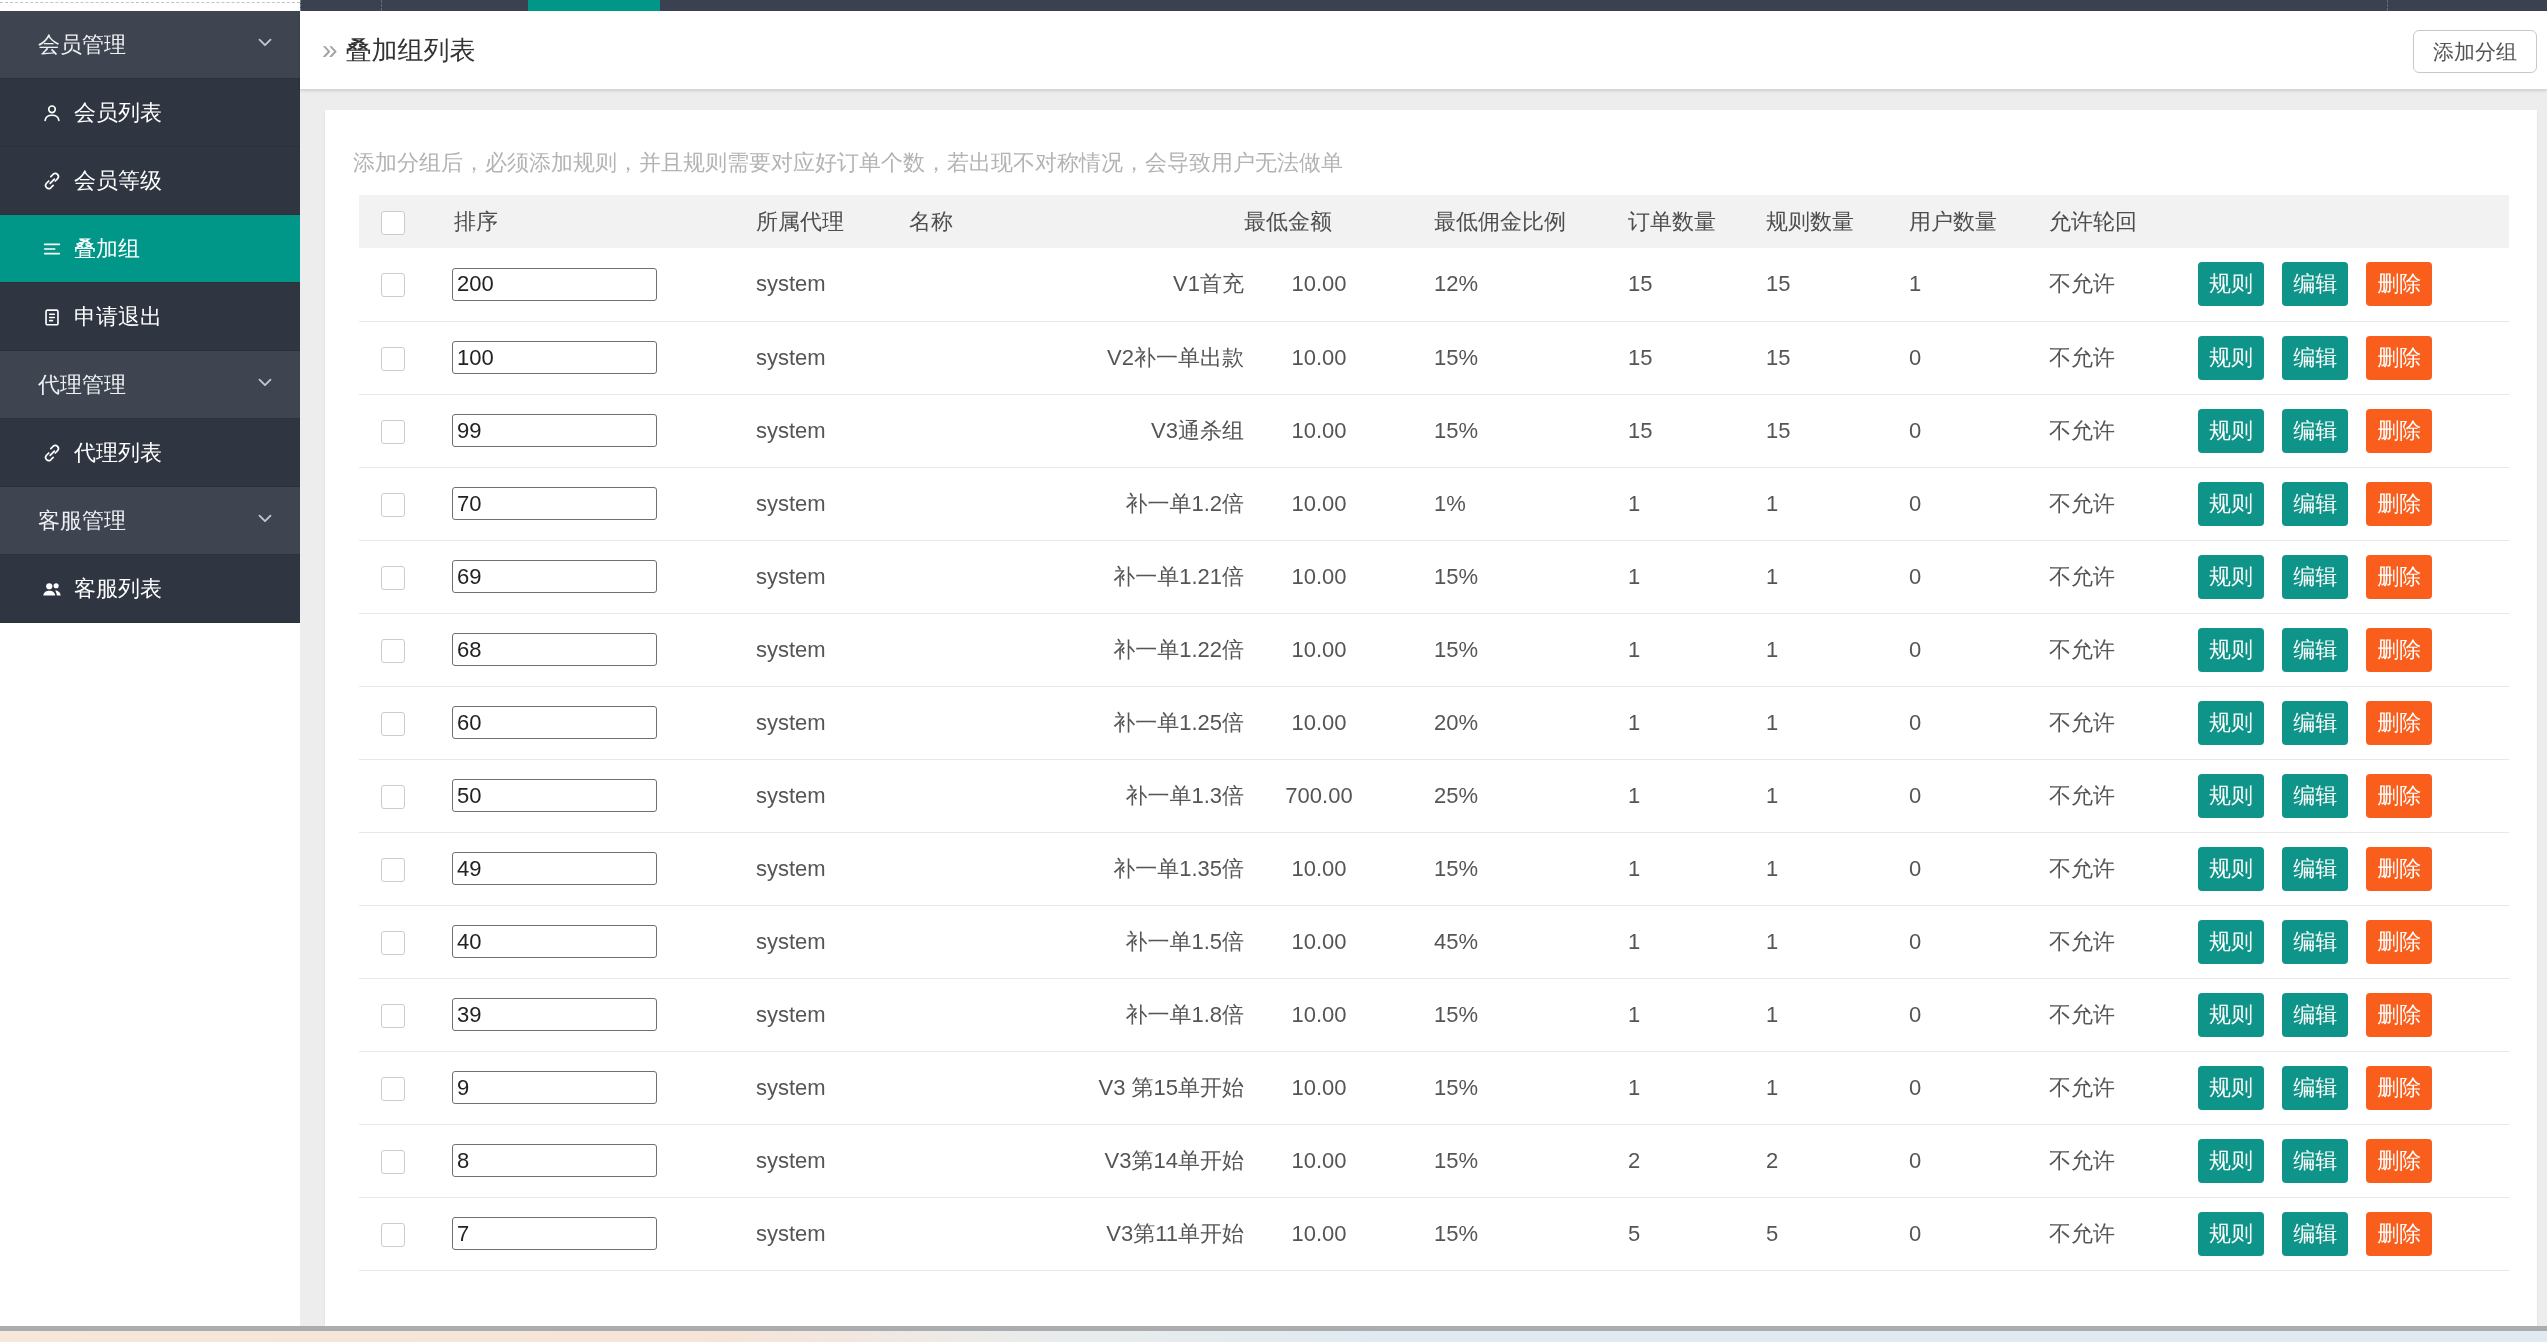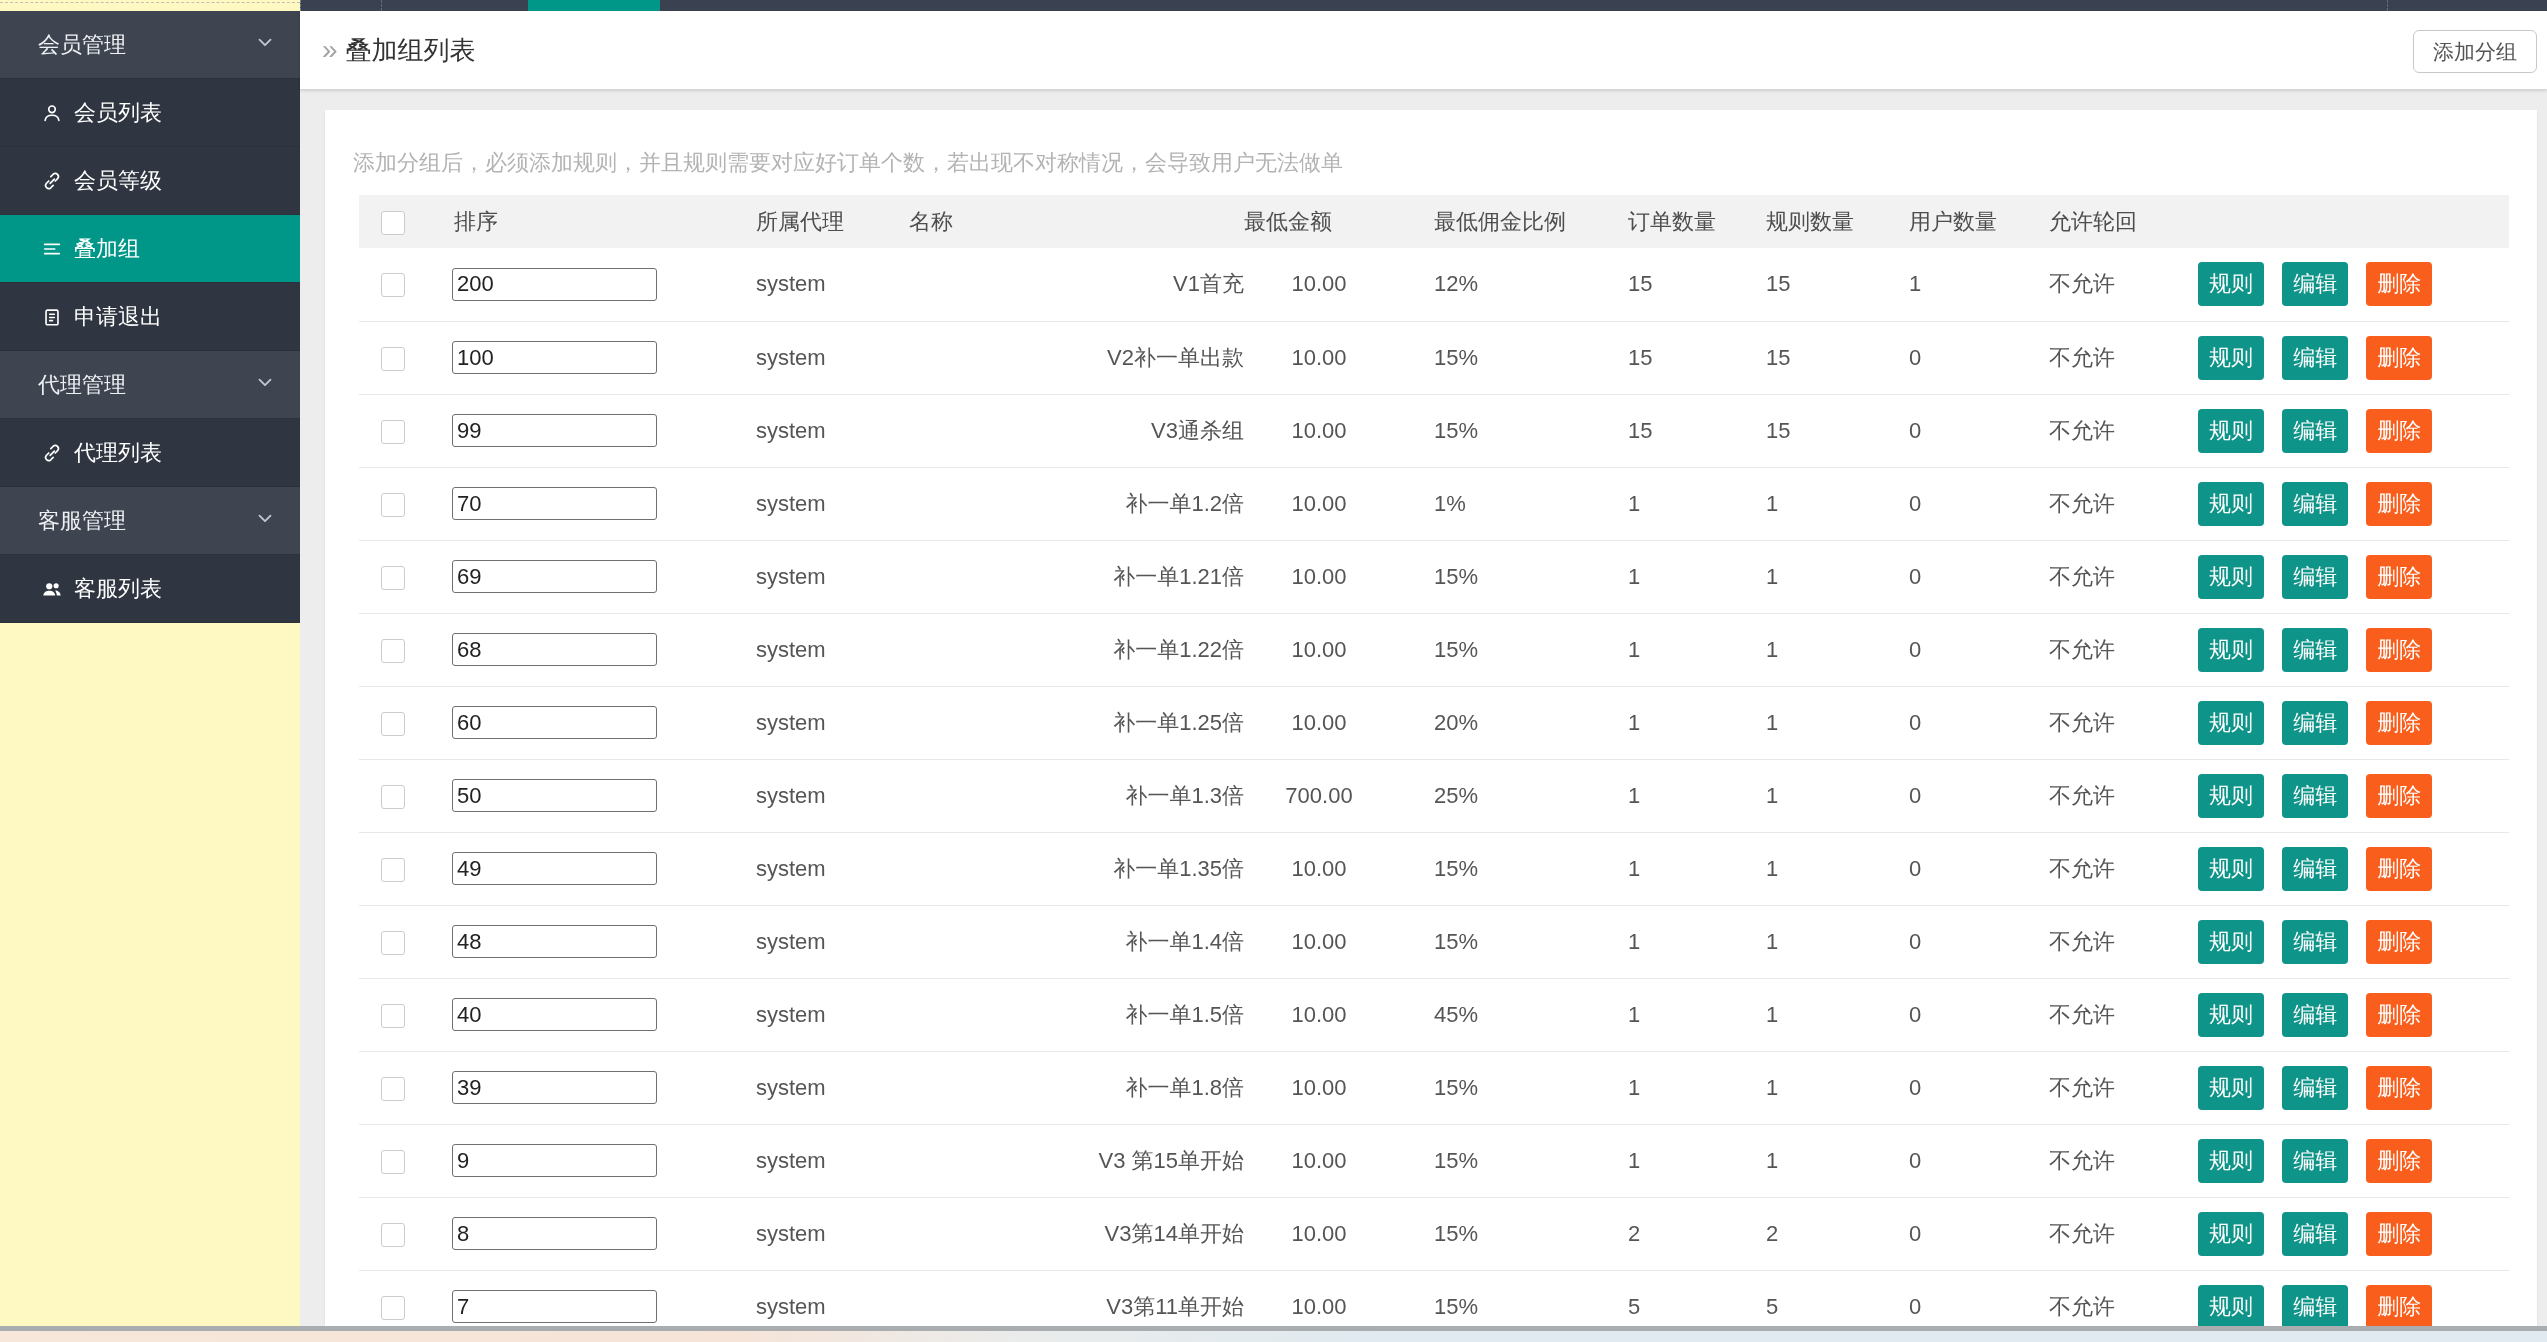--- a/index.html
+++ b/index.html
@@ -17,21 +17,21 @@
     position: absolute; left: 300px; top: 0; width: 2247px; height: 11px;
     background: #3a4150;
     border-left: 1px dashed #7c828e;
   }
   .topbar .tab-sep { position: absolute; top: 0; bottom: 0; width: 0; border-left: 1px dashed #646b78; }
   .topbar .active-tab { position: absolute; left: 227px; top: 0; width: 132px; height: 11px; background: #009688; }
 
   
   .sidebar {
     position: absolute; left: 0; top: 0; width: 300px; height: 1331px;
-    background: #fef9c3;
+    background: #ffffff;
   }
   .sidebar::before {
     content: ""; position: absolute; top: 2px; left: 0; right: 0;
     border-top: 1px dashed #8d93a0; opacity: .55;
   }
   .side-menu { margin-top: 11px; }
   .side-item {
     height: 68px; display: flex; align-items: center; position: relative;
     font-size: 22px; color: #ffffff; cursor: pointer;
     border-bottom: 1px solid #2b3039;
@@ -429,37 +429,20 @@
     <td class="c-rules-pad">1</td>
     <td class="c-users-pad">0</td>
     <td class="c-cycle-pad">不允许</td>
     <td class="c-actions">
       <button class="btn teal">规则</button>
       <button class="btn teal">编辑</button>
       <button class="btn orange">删除</button>
     </td>
   </tr>
 
-  <tr>
-    <td class="c-check"><span class="checkbox"></span></td>
-    <td><input class="sort-input" type="text" value="48" style=""></td>
-    <td class="c-agent-pad">system</td>
-    <td class="c-name-pad">补一单1.4倍</td>
-    <td class="c-amount-pad">10.00</td>
-    <td class="c-comm-pad">15%</td>
-    <td class="c-orders-pad">1</td>
-    <td class="c-rules-pad">1</td>
-    <td class="c-users-pad">0</td>
-    <td class="c-cycle-pad">不允许</td>
-    <td class="c-actions">
-      <button class="btn teal">规则</button>
-      <button class="btn teal">编辑</button>
-      <button class="btn orange">删除</button>
-    </td>
-  </tr>
 
   <tr>
     <td class="c-check"><span class="checkbox"></span></td>
     <td><input class="sort-input" type="text" value="40" style=""></td>
     <td class="c-agent-pad">system</td>
     <td class="c-name-pad">补一单1.5倍</td>
     <td class="c-amount-pad">10.00</td>
     <td class="c-comm-pad">45%</td>
     <td class="c-orders-pad">1</td>
     <td class="c-rules-pad">1</td>

